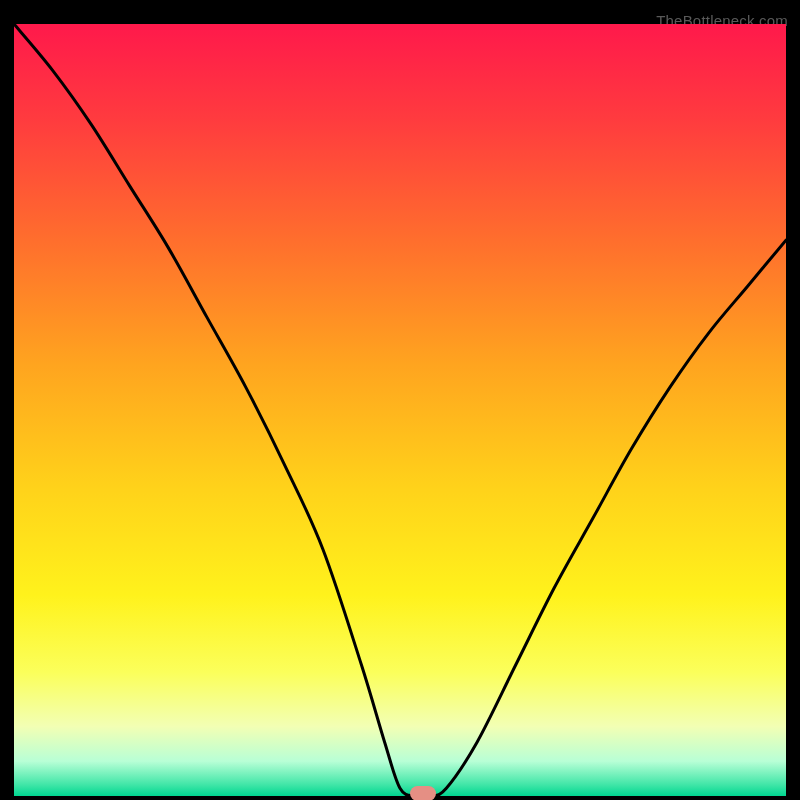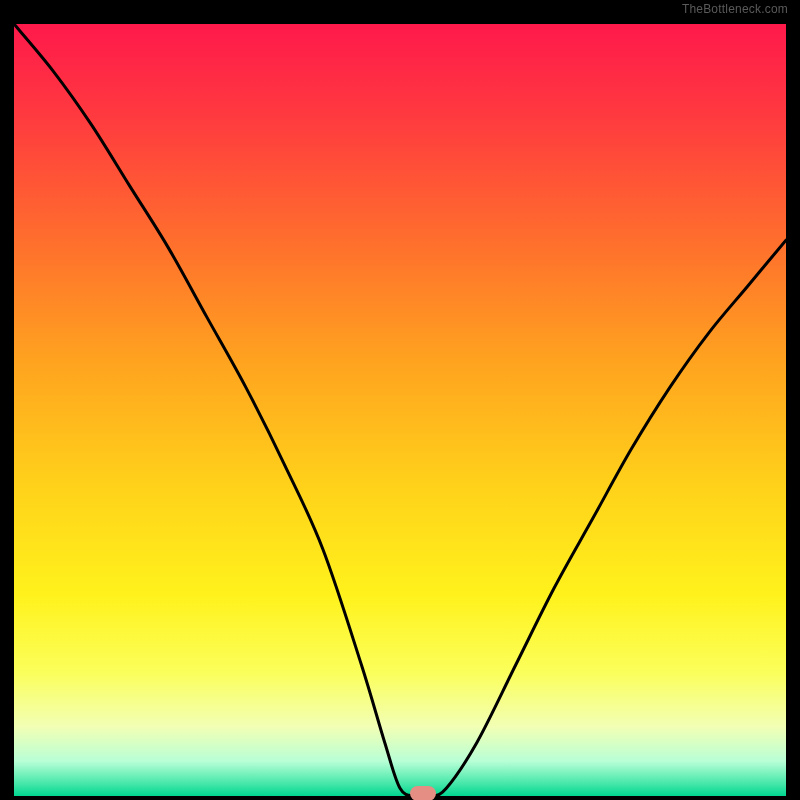--- a/index.html
+++ b/index.html
@@ -20,24 +20,24 @@
   }
   .plot {
     position: absolute;
     left: 0;
     top: 0;
     width: 772px;
     height: 772px;
   }
   .watermark {
     position: absolute;
-    top: 2px;
+    top: 12px;
     right: 12px;
     font-family: "Segoe UI", Arial, sans-serif;
-    font-size: 12px;
+    font-size: 15px;
     font-weight: 500;
     color: #5a5a5a;
     letter-spacing: 0.2px;
   }
   .marker {
     position: absolute;
     width: 26px;
     height: 15px;
     background: #e58f84;
     border-radius: 8px;

